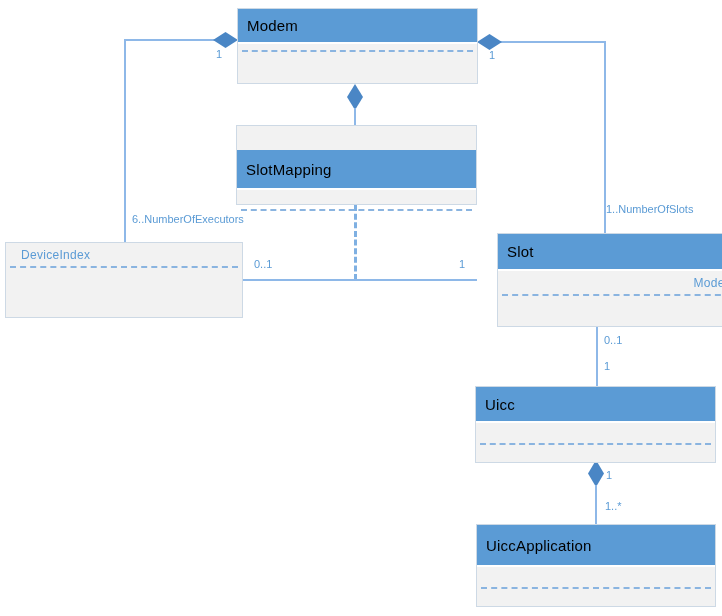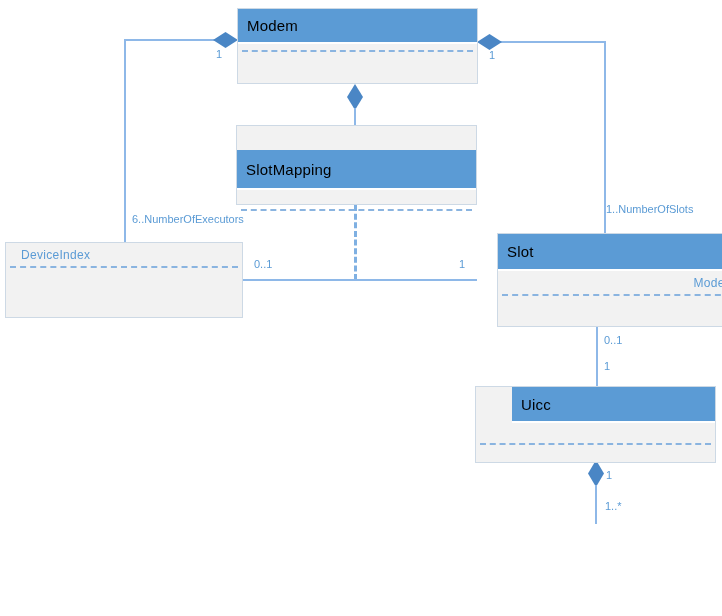--- a/index.html
+++ b/index.html
@@ -85,20 +85,26 @@
 
   <div class="uml-class" style="left:497px;top:233px;width:239px;height:94px;text-align:right;">
     <div class="uml-header" style="height:37px;">Slot</div>
     <div class="uml-body" style="height:55px;">
       <div class="uml-attr">Modem</div>
       <div class="uml-divider"></div>
     </div>
   </div>
 
   <div class="uml-class" style="left:475px;top:386px;width:241px;height:77px;">
-    <div class="uml-header" style="height:36px;margin-left:36px;">Uicc</div>
+    <div class="uml-header" style="height:36px;">Uicc</div>
     <div class="uml-body empty" style="height:39px;">
       <div class="uml-divider"></div>
     </div>
   </div>
 
+  <div class="uml-class" style="left:476px;top:524px;width:240px;height:83px;">
+    <div class="uml-header" style="height:42px;">UiccApplication</div>
+    <div class="uml-body empty" style="height:39px;">
+      <div class="uml-divider"></div>
+    </div>
+  </div>
 
 </div>
 
 </body></html>

